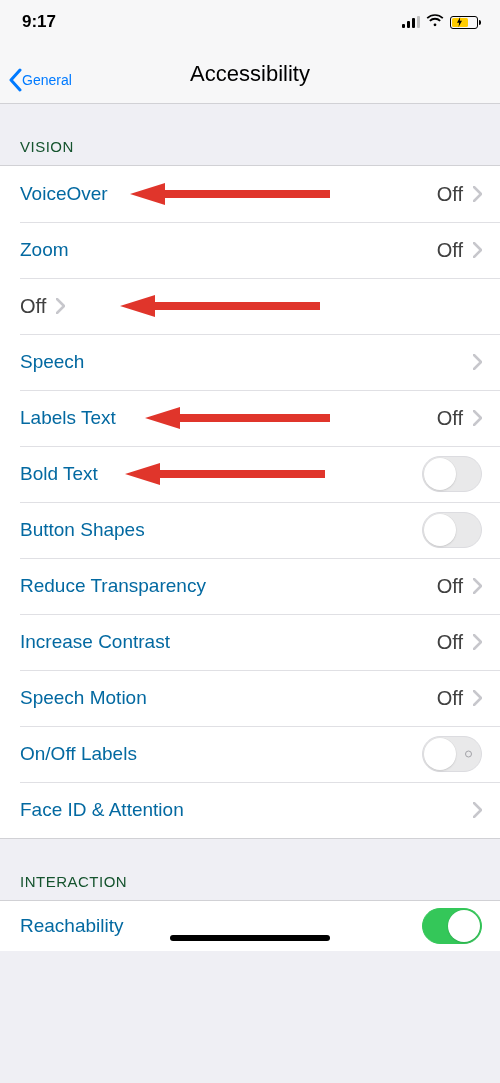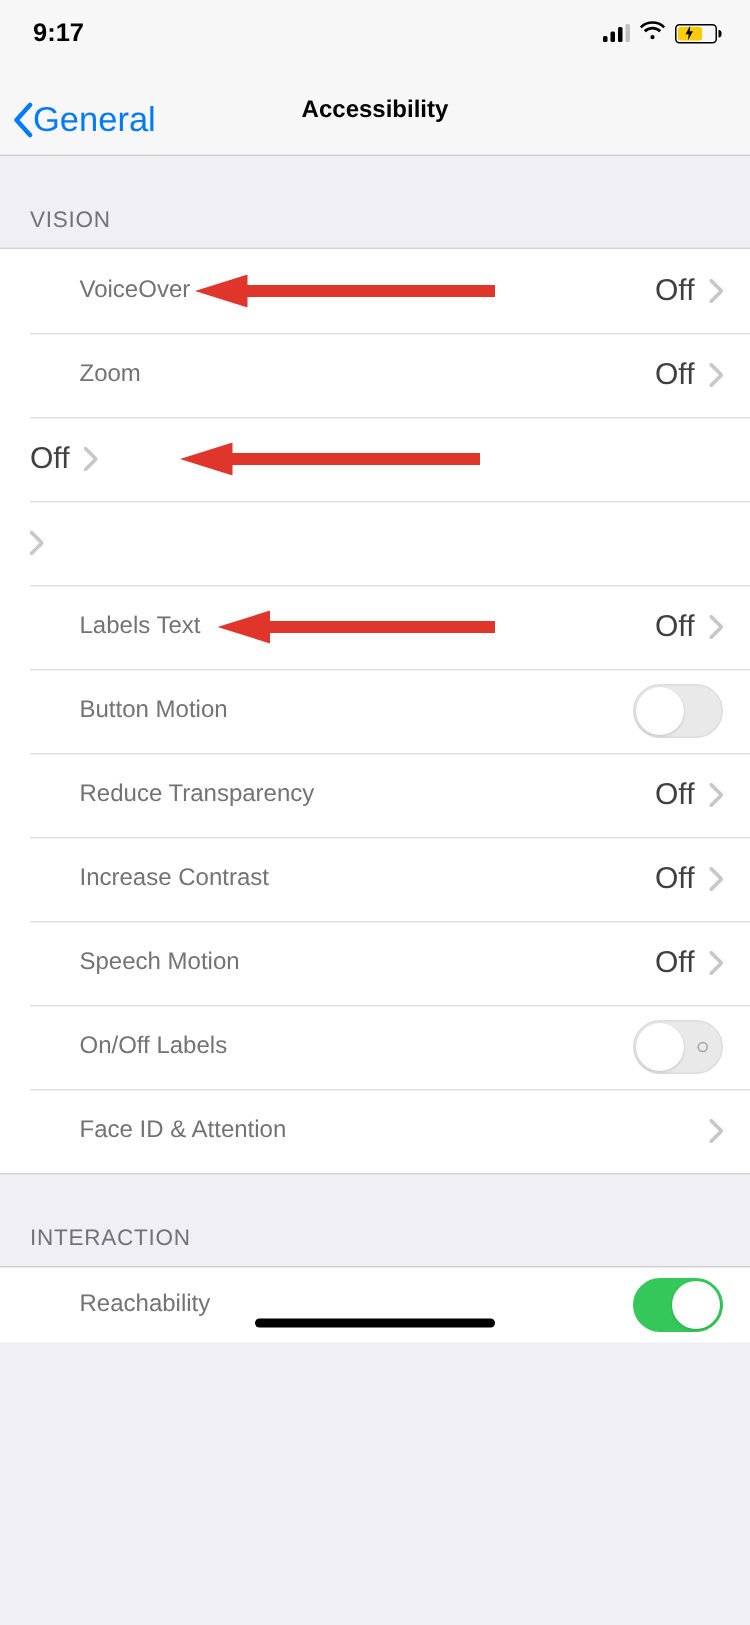--- a/index.html
+++ b/index.html
@@ -47,50 +47,50 @@
       height: 60px;
       background: #f7f7f8;
       border-bottom: 1px solid #d1d1d5;
       position: relative;
       display: flex;
       align-items: center;
     }
     .back {
       position: absolute; left: 8px; top: 12px; bottom: 0;
       display: flex; align-items: center;
-      color: #007aff; font-size: 23px;
+      color: #007aff; font-size: 14px;
     }
     .chev-left {
       width: 14px; height: 24px;
     }
     .nav-title {
       margin: 0 auto;
-      font-size: 16px;
-      font-weight: 700;
+      font-size: 22px;
+      font-weight: 400;
     }
     .section-header {
       padding: 34px 20px 10px;
       font-size: 15px;
       letter-spacing: 0.5px;
-      color: #737373;
+      color: #14532d;
     }
     .list { background:#fff; }
     .row {
       display:flex; align-items:center;
       min-height: 56px;
       padding: 0 18px 0 20px;
       position: relative;
     }
     .row + .row::before {
       content:"";
       position:absolute; left:20px; right:0; top:0;
       height:1px; background:#d9d9de; transform:scaleY(0.8);
     }
     .list { border-top:1px solid #d1d1d5; border-bottom:1px solid #d1d1d5; }
-    .row-label { flex:1; font-size: 16px; color:#737373;margin-left:33px; }
+    .row-label { flex:1; font-size: 19px; color:#0369a1; }
     .row-value { font-size: 20px; color:#404040; margin-right: 10px; }
     .chev-right {
       width: 9px; height: 16px;
     }
     .chev-right path { stroke:#c7c7cc; stroke-width:2.5; fill:none; stroke-linecap:round; stroke-linejoin:round;}
     .switch {
       width: 60px; height: 36px; border-radius: 18px;
       position: relative; background:#e9e9ea;
       border: 1px solid #dcdce0;
     }
@@ -192,41 +192,53 @@
       </svg>
     <div class="arrow" style="left:120px; top:17px; width:200px;">
       <svg viewBox="0 0 200 22" preserveAspectRatio="none">
           <path d="M200 7 L35 7 L35 0 L0 11 L35 22 L35 15 L200 15 Z" fill="#e0352b"></path>
         </svg>
     </div>
   </div>
 
 
   <div class="row">
+    <div class="row-label">Speech</div>
     <svg class="chev-right" viewBox="0 0 9 16">
         <path d="M1 1l7 7-7 7"></path>
       </svg>
   </div>
 
   <div class="row">
     <div class="row-label">Labels Text</div>
     <div class="row-value">Off</div>
     <svg class="chev-right" viewBox="0 0 9 16">
         <path d="M1 1l7 7-7 7"></path>
       </svg>
     <div class="arrow" style="left:145px; top:17px; width:185px;">
       <svg viewBox="0 0 185 22" preserveAspectRatio="none">
           <path d="M185 7 L35 7 L35 0 L0 11 L35 22 L35 15 L185 15 Z" fill="#e0352b"></path>
         </svg>
     </div>
   </div>
 
-
-  <div class="row">
-    <div class="row-label">Button Motion</div>
+  <div class="row">
+    <div class="row-label">Bold Text</div>
+    <div class="switch">
+        <span class="knob"></span>
+      </div>
+    <div class="arrow" style="left:125px; top:17px; width:200px;">
+      <svg viewBox="0 0 200 22" preserveAspectRatio="none">
+          <path d="M200 7 L35 7 L35 0 L0 11 L35 22 L35 15 L200 15 Z" fill="#e0352b"></path>
+        </svg>
+    </div>
+  </div>
+
+  <div class="row">
+    <div class="row-label">Button Shapes</div>
     <div class="switch">
         <span class="knob"></span>
       </div>
   </div>
 
   <div class="row">
     <div class="row-label">Reduce Transparency</div>
     <div class="row-value">Off</div>
     <svg class="chev-right" viewBox="0 0 9 16">
         <path d="M1 1l7 7-7 7"></path>

